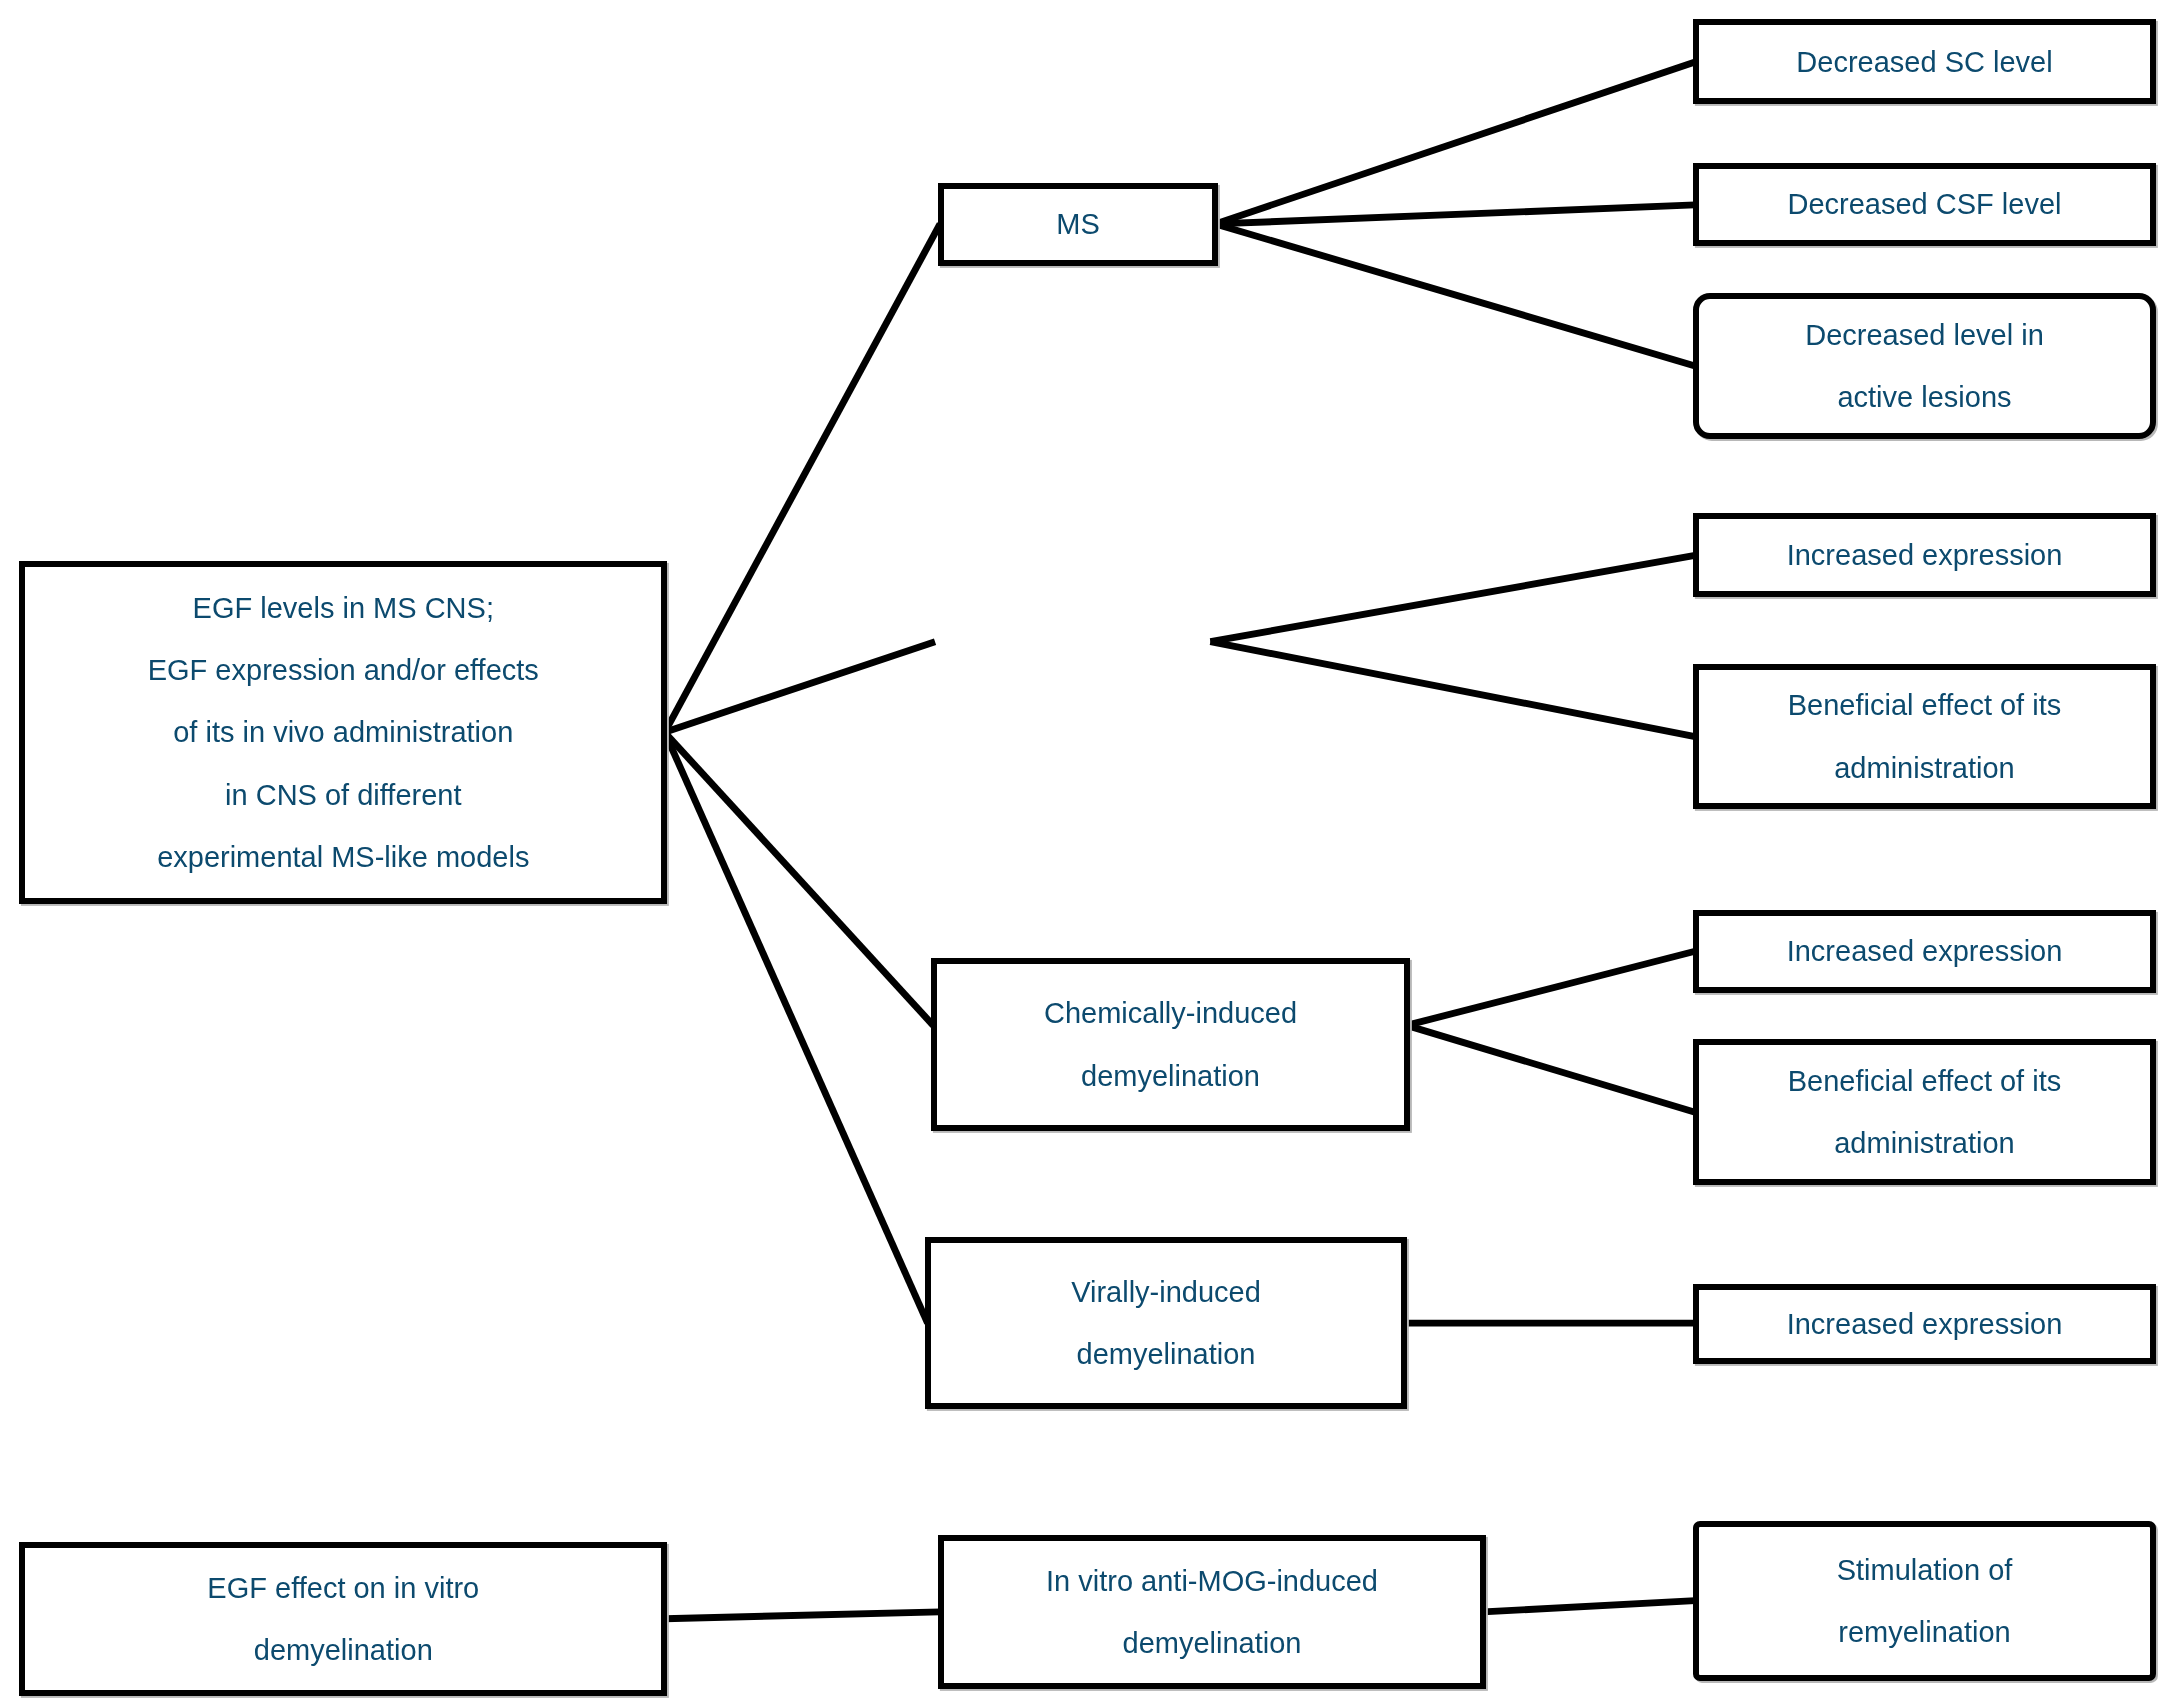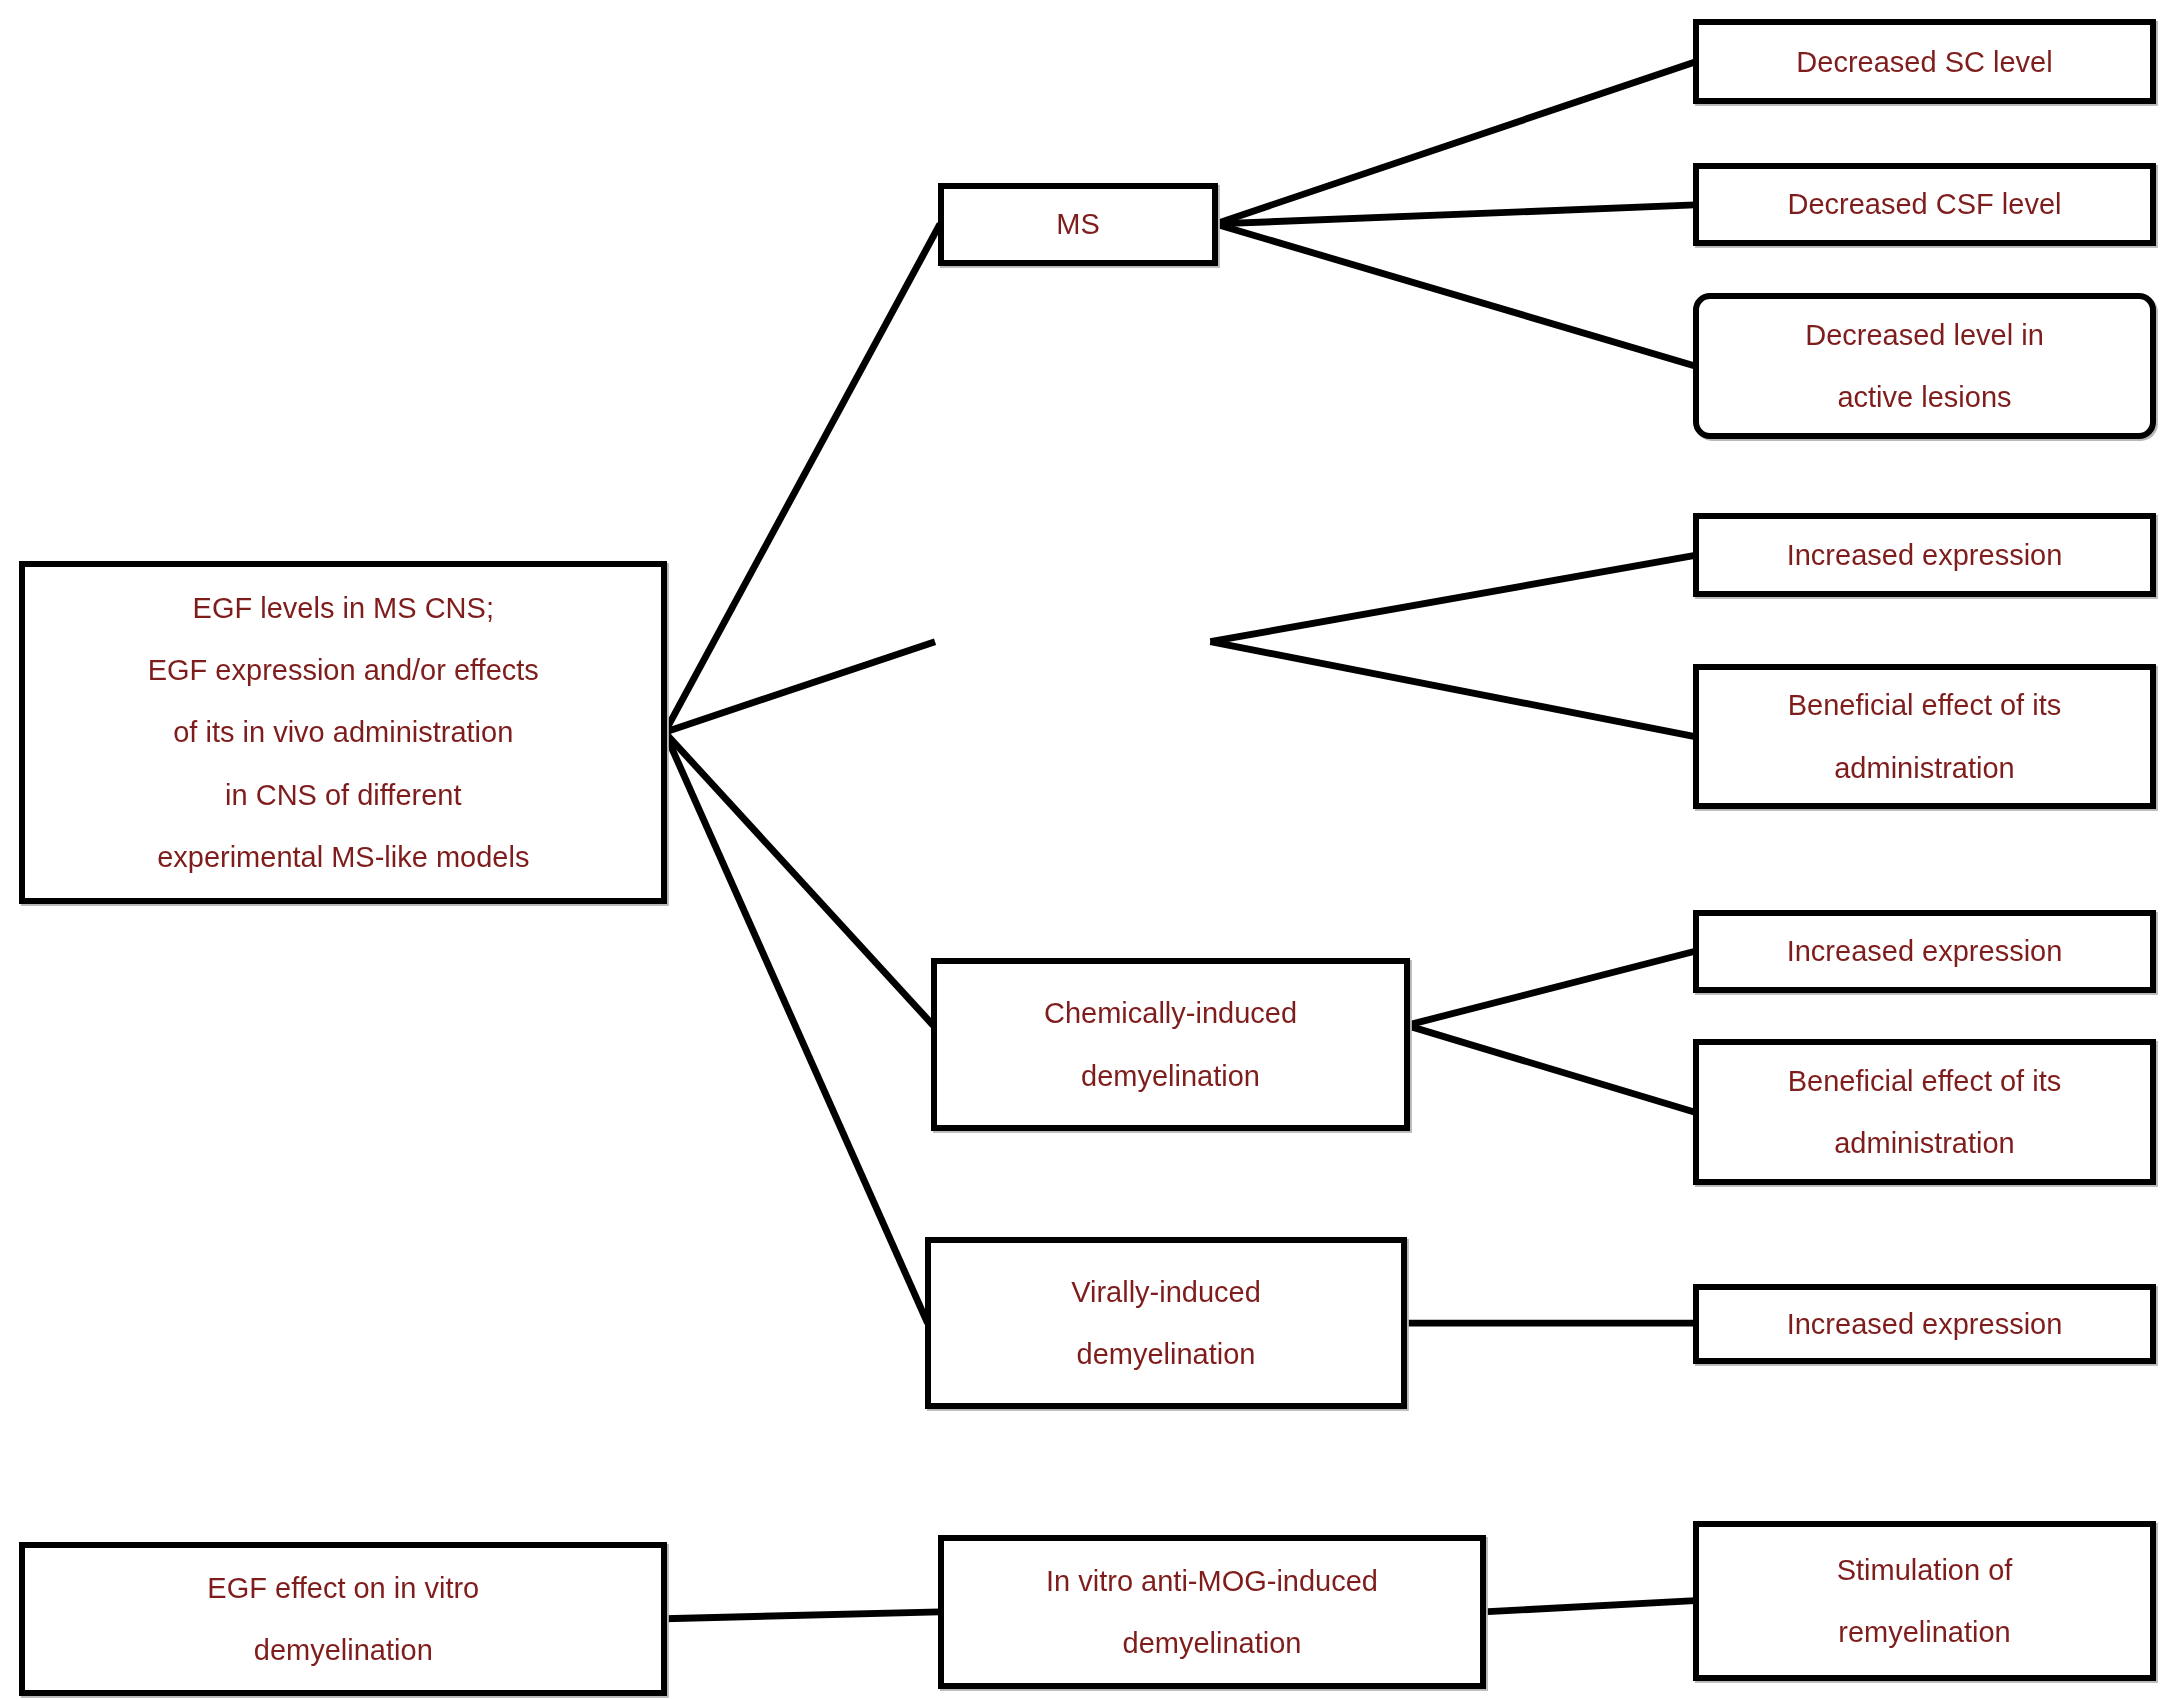--- a/index.html
+++ b/index.html
@@ -31,40 +31,40 @@
     display: flex;
     align-items: center;
     justify-content: center;
     text-align: center;
     box-shadow: 1.9px 1.9px 0 0 #b8b8b8;
   }
   .node-label {
     white-space: pre-line;
     font-size: 29px;
     line-height: 2.15;
-    color: #7f1d1d;
+    color: #0c4a6e;
     padding: 0 12.5px;
   }
   
   #n-egf_levels            { left: 19.3px;   top: 561px;  width: 648px; height: 343px; justify-content: center; }
   #n-ms                    { left: 938px; top: 183px;  width: 280px;  height: 83px; }
   #n-eae                   { left: 933px; top: 600px;  width: 280px;  height: 83px; }
   #n-chemically_induced    { left: 931px; top: 958px; width: 479px;  height: 173px; }
   #n-virally_induced       { left: 925px; top: 1237px; width: 482px;  height: 172px; }
   #n-decreased_sc          { left: 1693px; top: 19.3px;   width: 463px;  height: 85px; }
   #n-decreased_csf         { left: 1693px; top: 163px;  width: 463px;  height: 83px; }
   #n-decreased_lesions     { left: 1693px; top: 293px;  width: 463px;  height: 146px; border-radius: 17px; }
   #n-increased_expression_eae  { left: 1693px; top: 513px;  width: 463px; height: 84px; }
   #n-beneficial_eae            { left: 1693px; top: 664px; width: 463px; height: 145px; }
   #n-increased_expression_chem { left: 1693px; top: 910px; width: 463px; height: 83px; }
   #n-beneficial_chem           { left: 1693px; top: 1039px; width: 463px; height: 146px; }
   #n-increased_expression_viral{ left: 1693px; top: 1284px; width: 463px; height: 80px; }
   #n-egf_in_vitro          { left: 19.3px;   top: 1542px; width: 648px; height: 154px; }
   #n-anti_mog              { left: 938px; top: 1535px; width: 548px;  height: 154px; }
-  #n-stimulation           { left: 1693px; top: 1521px; width: 463px;  height: 160px; }
+  #n-stimulation           { left: 1693px; top: 1521px; width: 463px;  height: 160px; border-radius: 7px; }
 </style>
 </head>
 <body>
 
 <div id="diagram">
 
   <svg id="connector-layer" xmlns="http://www.w3.org/2000/svg" viewBox="0 0 3469 2729">
       <line x1="1067" y1="1175.5" x2="1509" y2="359.5" stroke="#000000" stroke-width="11"></line>
       <line x1="1067" y1="1175.5" x2="1501" y2="1030" stroke="#000000" stroke-width="11"></line>
       <line x1="1067" y1="1175.5" x2="1498" y2="1646" stroke="#000000" stroke-width="11"></line>

